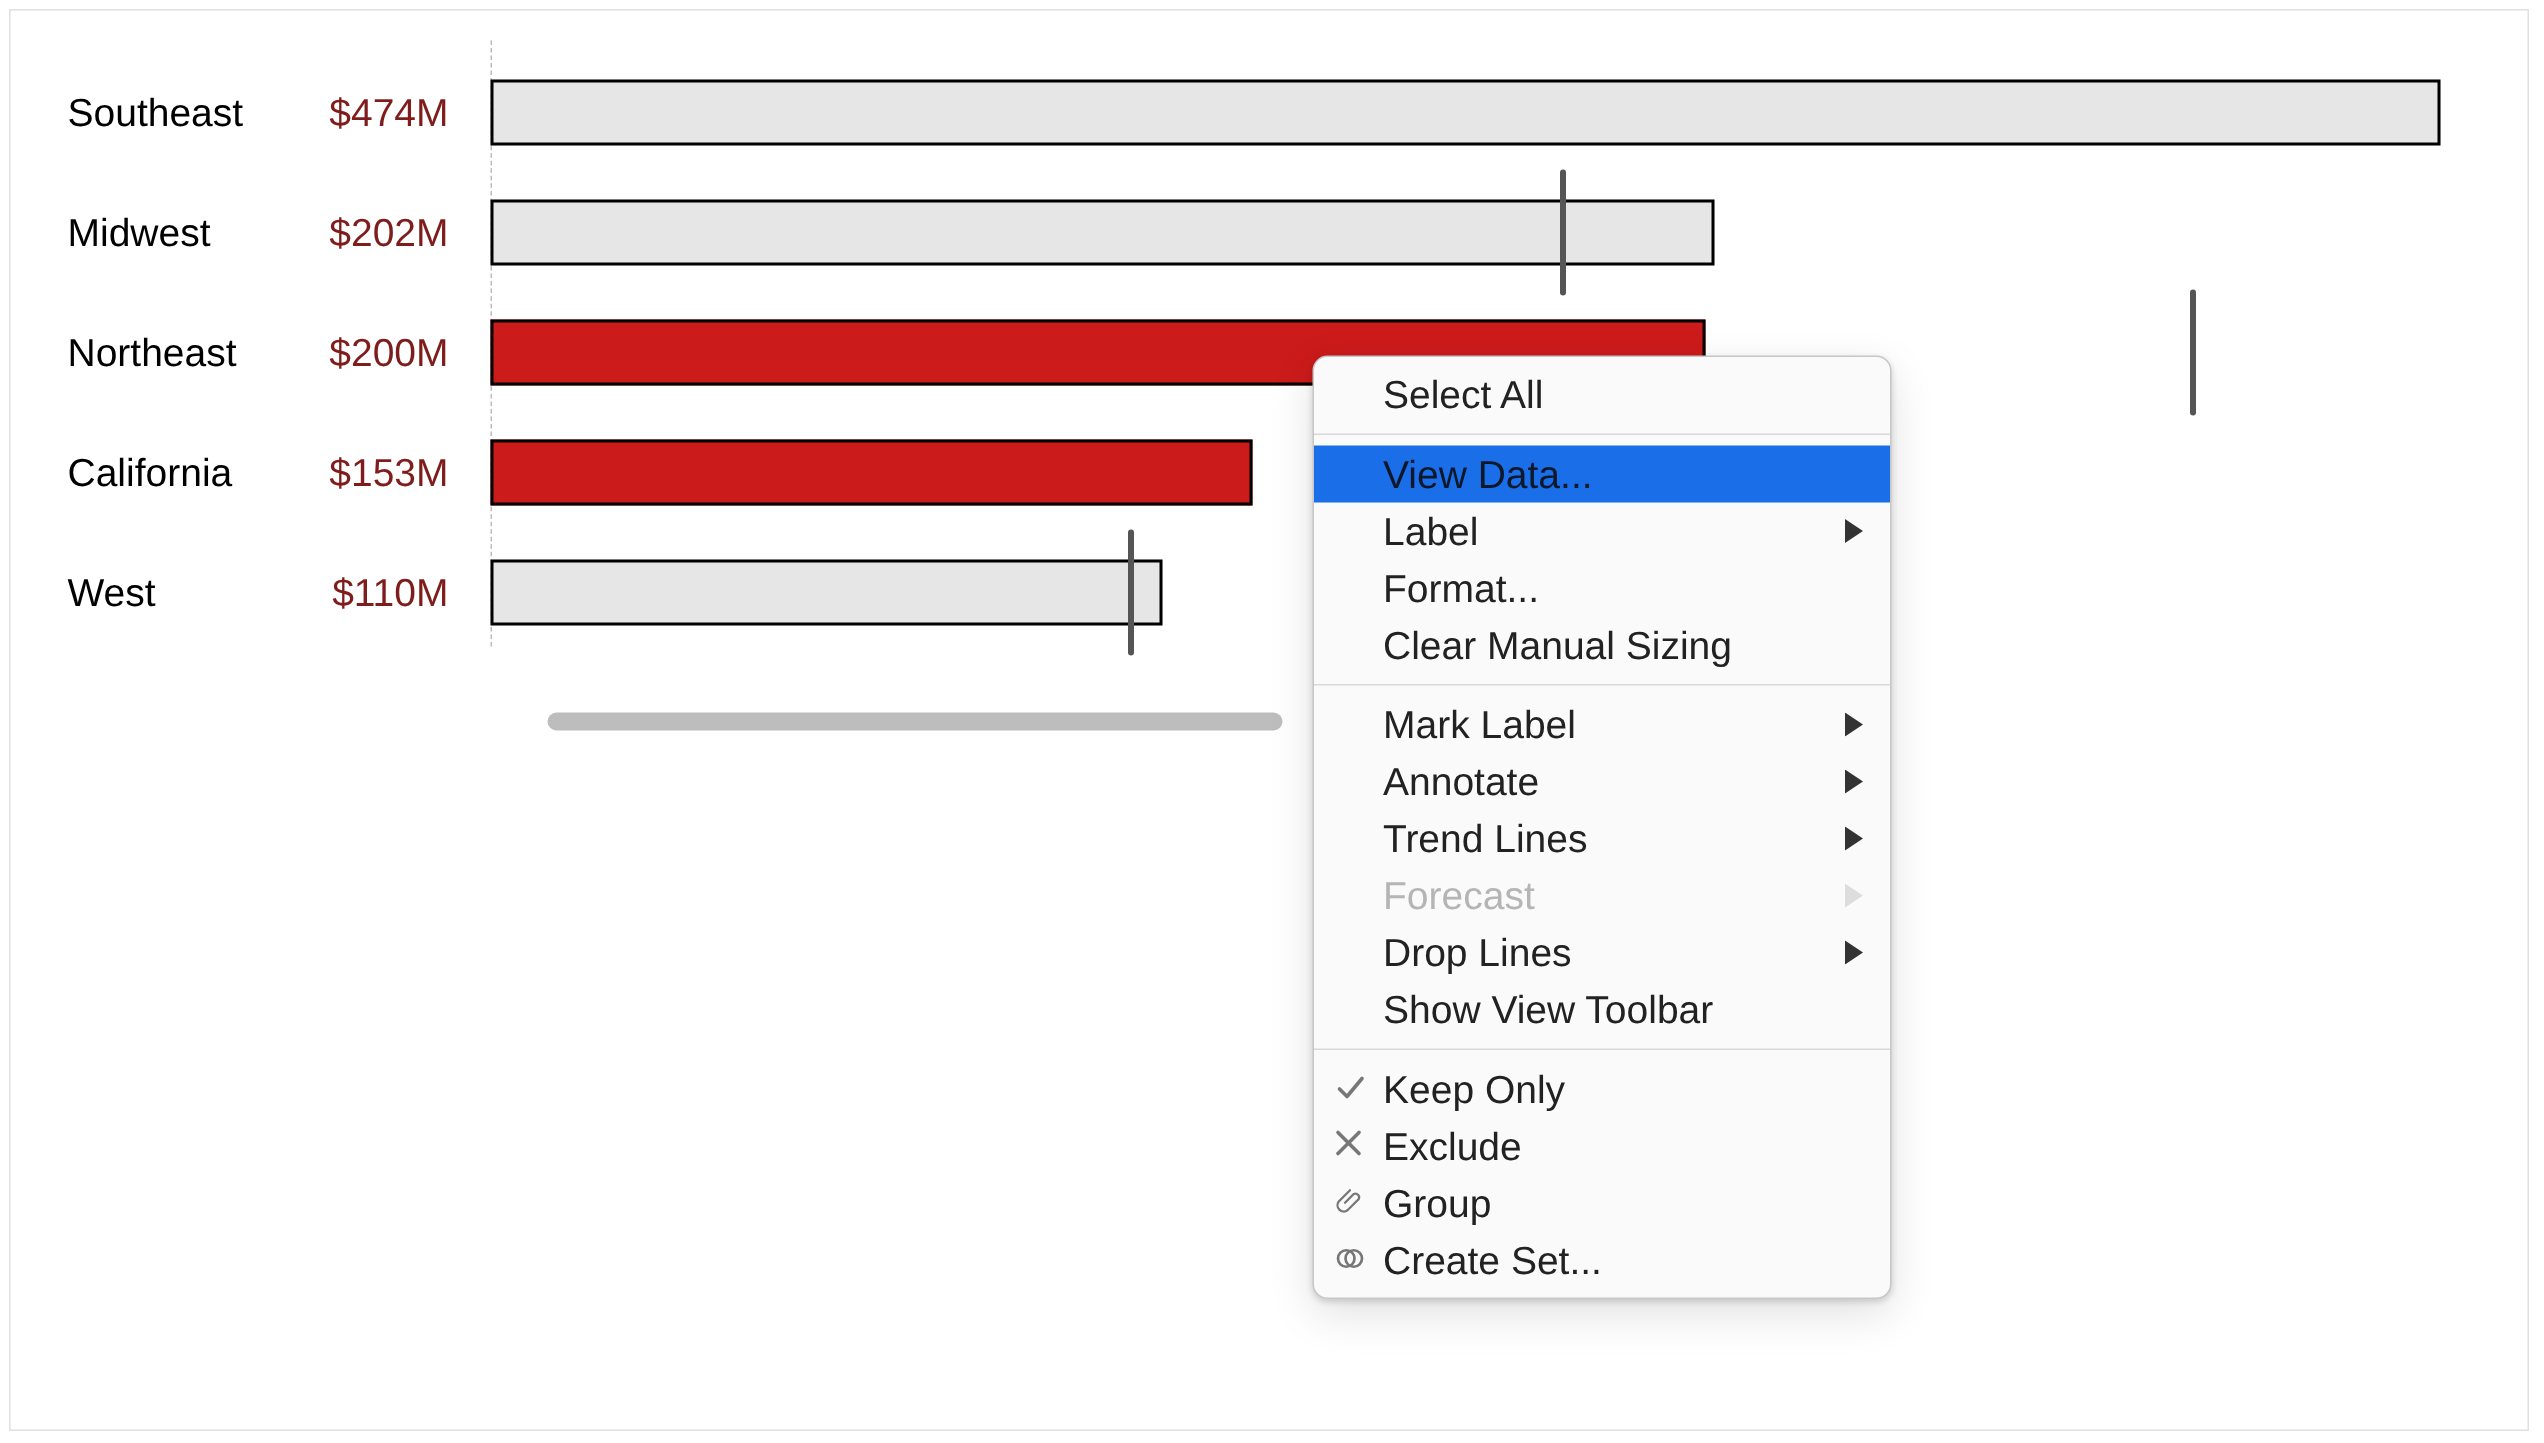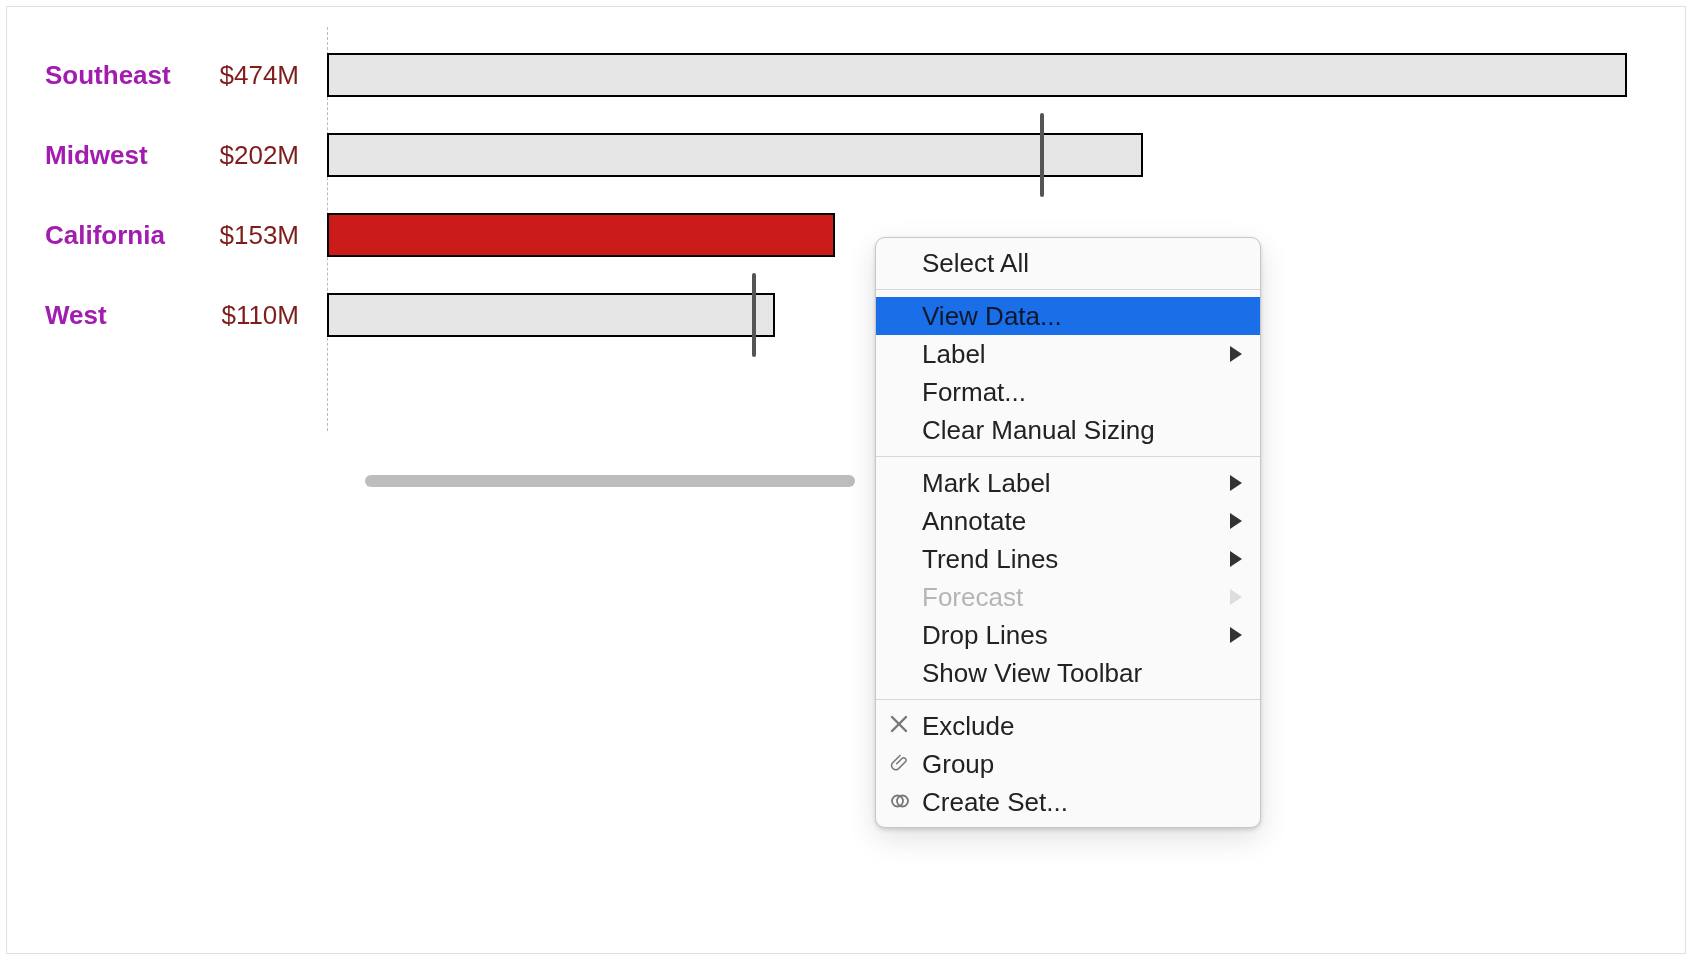--- a/index.html
+++ b/index.html
@@ -27,22 +27,22 @@
   }
   .row {
     display: flex;
     align-items: center;
     height: 80px;
     position: relative;
   }
   .row-label {
     width: 168px;
     font-size: 26px;
-    color: #a21caf;
-    font-weight: 700;
+    color: #000000;
+    font-weight: 400;
     text-align: left;
     padding-left: 2px;
   }
   .row-value {
     width: 110px;
     font-size: 26px;
     color: #7f1d1d;
     text-align: right;
     padding-right: 22px;
   }
@@ -168,20 +168,28 @@
 
     <div class="row">
       <div class="row-label">Midwest</div>
       <div class="row-value">$202M</div>
       <div class="plot">
         <div class="bar" style="left:6px; width:816px;"></div>
         <div class="ref-tick" style="left:719px;"></div>
       </div>
     </div>
 
+    <div class="row">
+      <div class="row-label">Northeast</div>
+      <div class="row-value">$200M</div>
+      <div class="plot">
+        <div class="bar selected" style="left:6px; width:810px;"></div>
+        <div class="ref-tick" style="left:1139px;"></div>
+      </div>
+    </div>
 
     <div class="row">
       <div class="row-label">California</div>
       <div class="row-value">$153M</div>
       <div class="plot">
         <div class="bar selected" style="left:6px; width:508px;"></div>
       </div>
     </div>
 
     <div class="row">
@@ -266,20 +274,28 @@
             <polygon points="0,0 12,8 0,16" fill="#333"></polygon>
           </svg>
       </span>
     </div>
     <div class="ctx-item">
       <span>Show View Toolbar</span>
     </div>
 
     <div class="ctx-sep"></div>
 
+    <div class="ctx-item">
+      <span class="ctx-icon">
+        <svg width="20" height="20" viewBox="0 0 20 20">
+            <polyline points="3,11 8,16 18,4" stroke="#777" stroke-width="2.4" fill="none" stroke-linecap="round" stroke-linejoin="round"></polyline>
+          </svg>
+      </span>
+      <span>Keep Only</span>
+    </div>
     <div class="ctx-item">
       <span class="ctx-icon">
         <svg width="18" height="18" viewBox="0 0 18 18">
             <line x1="2" y1="2" x2="16" y2="16" stroke="#777" stroke-width="2.4" stroke-linecap="round"></line>
             <line x1="16" y1="2" x2="2" y2="16" stroke="#777" stroke-width="2.4" stroke-linecap="round"></line>
           </svg>
       </span>
       <span>Exclude</span>
     </div>
     <div class="ctx-item">

